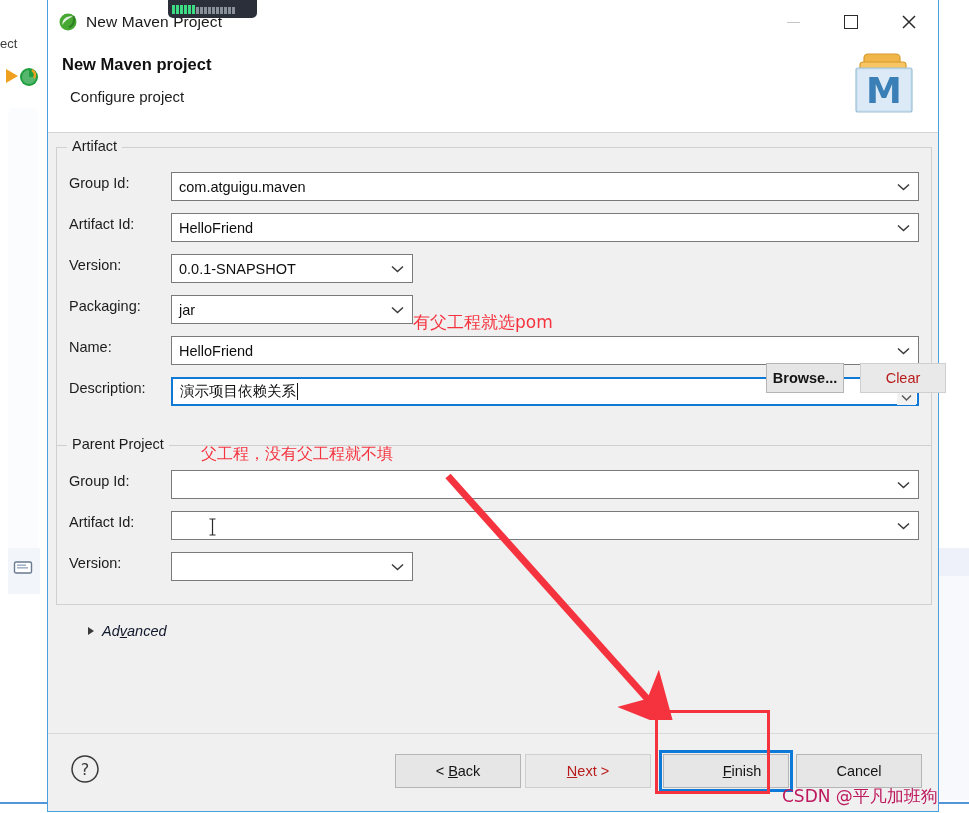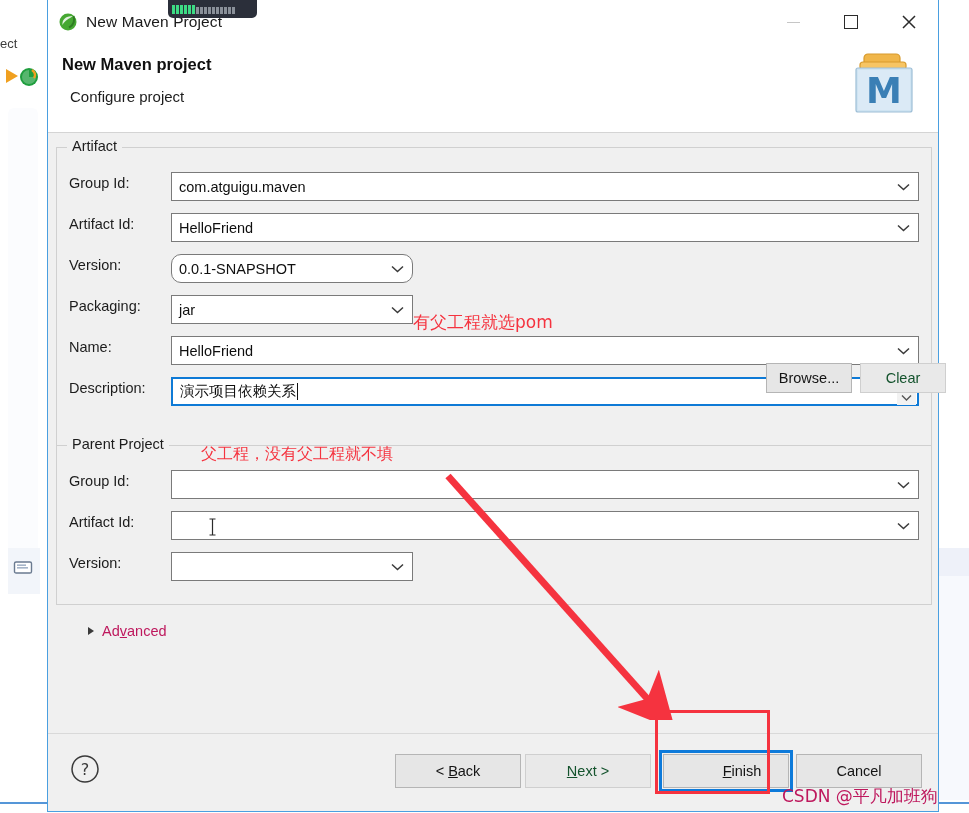--- a/index.html
+++ b/index.html
@@ -171,30 +171,30 @@
     align-items: center; justify-content: center; gap: 2px;
   }
 
   .btn {
     background: #e6e6e6;
     border: 1px solid #b5b5b5;
     font-size: 14.5px; color: #141414;
     display: flex; align-items: center; justify-content: center;
     font-family: "Liberation Sans", sans-serif;
   }
-  .btn.disabled { color: #14532d; border-color: #cfcfcf; background: #e9e9e9; }
+  .btn.disabled { color: #b91c1c; border-color: #cfcfcf; background: #e9e9e9; }
   .btn.focusring { outline: 3px solid #0d7ada; outline-offset: 1px; }
 
-  #browse-btn { position: absolute; left: 718px; top: 230px; width: 86px; height: 30px; }
+  #browse-btn { position: absolute; left: 718px; top: 230px; width: 78px; height: 30px; font-weight: bold; }
   #clear-btn  { position: absolute; left: 812px; top: 230px; width: 86px; height: 30px; }
 
   #advanced {
     position: absolute; left: 40px; top: 490px;
     display: flex; align-items: center; gap: 8px;
-    font-size: 14.5px; color: #be185d;
+    font-size: 14.5px; color: #0f172a; font-style: italic;
   }
   #advanced .tri {
     width: 0; height: 0;
     border-left: 6px solid #3a3a3a;
     border-top: 4.5px solid transparent;
     border-bottom: 4.5px solid transparent;
   }
 
   .footer {
     position: absolute; left: 0; bottom: 0;
@@ -328,21 +328,21 @@
         <div class="fld" style="left:114px; width:748px;">
           <span class="val">HelloFriend</span>
           <svg class="chev" viewBox="0 0 13 8">
               <path d="M1 1.5 L6.5 6.5 L12 1.5" stroke="#3a3a3a" stroke-width="1.5" fill="none"></path>
             </svg>
         </div>
       </div>
 
       <div class="row" style="top:106px;">
         <span class="lbl">Version:</span>
-        <div class="fld" style="left:114px; width:242px;border-radius:10px;">
+        <div class="fld" style="left:114px; width:242px;">
           <span class="val">0.0.1-SNAPSHOT</span>
           <svg class="chev" viewBox="0 0 13 8">
               <path d="M1 1.5 L6.5 6.5 L12 1.5" stroke="#3a3a3a" stroke-width="1.5" fill="none"></path>
             </svg>
         </div>
       </div>
 
       <div class="row" style="top:147px;">
         <span class="lbl">Packaging:</span>
         <div class="fld" style="left:114px; width:242px;">

